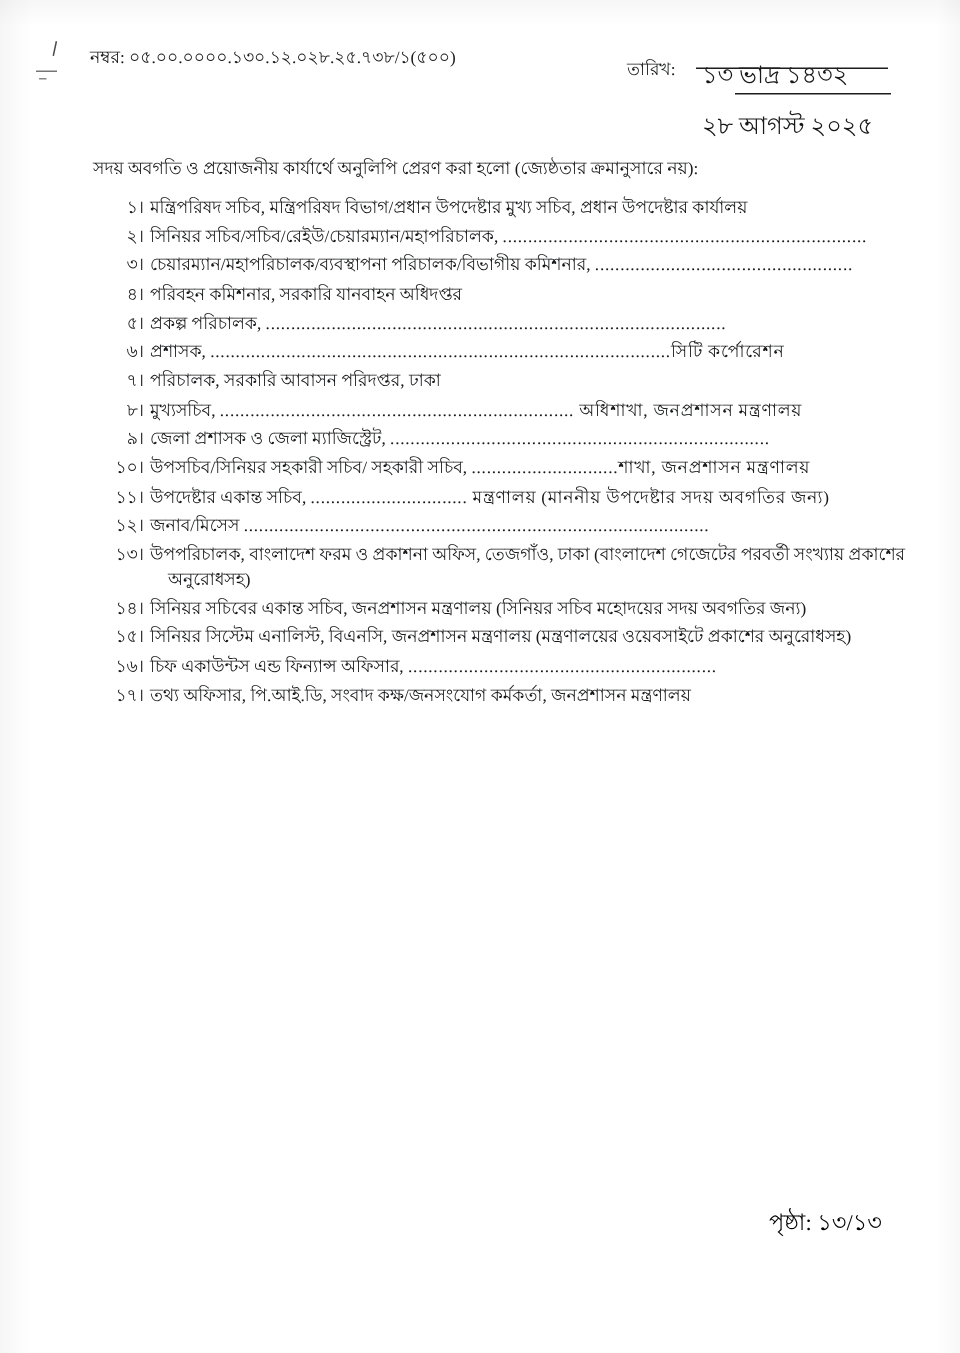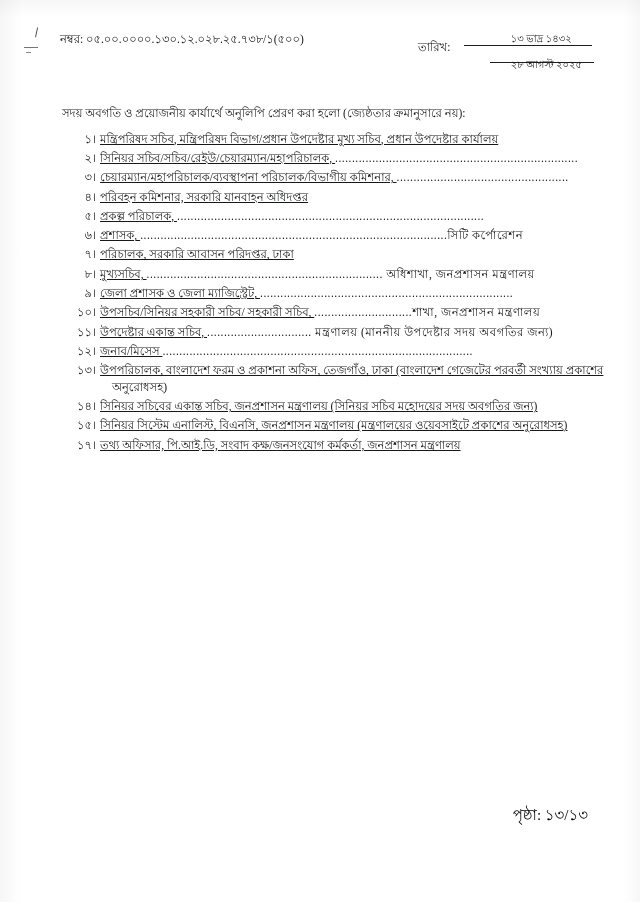--- a/index.html
+++ b/index.html
@@ -67,23 +67,23 @@
     opacity: .6;
   }
 
   .header {
     position: relative;
     height: 56px;
   }
   .dates {
     position: absolute;
     right: 24px;
-    top: 0;
+    top: 8px;
     text-align: left;
-    font-size: 10px;
+    font-size: 16px;
   }
   .dates .d-line {
     white-space: nowrap;
     margin-bottom: 12px;
   }
   .memo-row {
     position: relative;
     margin-top: 6px;
     display: flex;
     align-items: baseline;
@@ -135,21 +135,20 @@
   }
   ol.items li .num {
     position: absolute;
     left: 10px;
     top: 0;
     width: 26px;
     text-align: right;
   }
   .txt {
     display: inline;
-    text-decoration: underline;
   }
   .leader {
     display: inline;
     letter-spacing: 0.5px;
   }
   .cont {
     display: block;
     padding-left: 12px;
   }
 
@@ -197,19 +196,20 @@
       <li><span class="num">৬।</span><span class="txt">প্রশাসক, </span><span class="leader">...........................................................................................সিটি কর্পোরেশন</span></li>
       <li><span class="num">৭।</span><span class="txt">পরিচালক, সরকারি আবাসন পরিদপ্তর, ঢাকা</span><span class="leader"></span></li>
       <li><span class="num">৮।</span><span class="txt">মুখ্যসচিব, </span><span class="leader">...................................................................... অধিশাখা, জনপ্রশাসন মন্ত্রণালয়</span></li>
       <li><span class="num">৯।</span><span class="txt">জেলা প্রশাসক ও জেলা ম্যাজিস্ট্রেট, </span><span class="leader">...........................................................................</span></li>
       <li><span class="num">১০।</span><span class="txt">উপসচিব/সিনিয়র সহকারী সচিব/ সহকারী সচিব, </span><span class="leader">.............................শাখা, জনপ্রশাসন মন্ত্রণালয়</span></li>
       <li><span class="num">১১।</span><span class="txt">উপদেষ্টার একান্ত সচিব, </span><span class="leader">............................... মন্ত্রণালয় (মাননীয় উপদেষ্টার সদয় অবগতির জন্য)</span></li>
       <li><span class="num">১২।</span><span class="txt">জনাব/মিসেস </span><span class="leader">............................................................................................</span></li>
       <li><span class="num">১৩।</span><span class="txt">উপপরিচালক, বাংলাদেশ ফরম ও প্রকাশনা অফিস, তেজগাঁও, ঢাকা (বাংলাদেশ গেজেটের পরবর্তী সংখ্যায় প্রকাশের</span><span class="leader"></span><span class="cont">অনুরোধসহ)</span></li>
       <li><span class="num">১৪।</span><span class="txt">সিনিয়র সচিবের একান্ত সচিব, জনপ্রশাসন মন্ত্রণালয় (সিনিয়র সচিব মহোদয়ের সদয় অবগতির জন্য)</span><span class="leader"></span></li>
       <li><span class="num">১৫।</span><span class="txt">সিনিয়র সিস্টেম এনালিস্ট, বিএনসি, জনপ্রশাসন মন্ত্রণালয় (মন্ত্রণালয়ের ওয়েবসাইটে প্রকাশের অনুরোধসহ)</span><span class="leader"></span></li>
+      <li><span class="num">১৬।</span><span class="txt">চিফ একাউন্টস এন্ড ফিন্যান্স অফিসার, </span><span class="leader">.............................................................</span></li>
       <li><span class="num">১৭।</span><span class="txt">তথ্য অফিসার, পি.আই.ডি, সংবাদ কক্ষ/জনসংযোগ কর্মকর্তা, জনপ্রশাসন মন্ত্রণালয়</span><span class="leader"></span></li>
     </ol>
 
   </div>
 
   <div class="footer">পৃষ্ঠা: ১৩/১৩</div>
 </div>
 
 </body></html>

